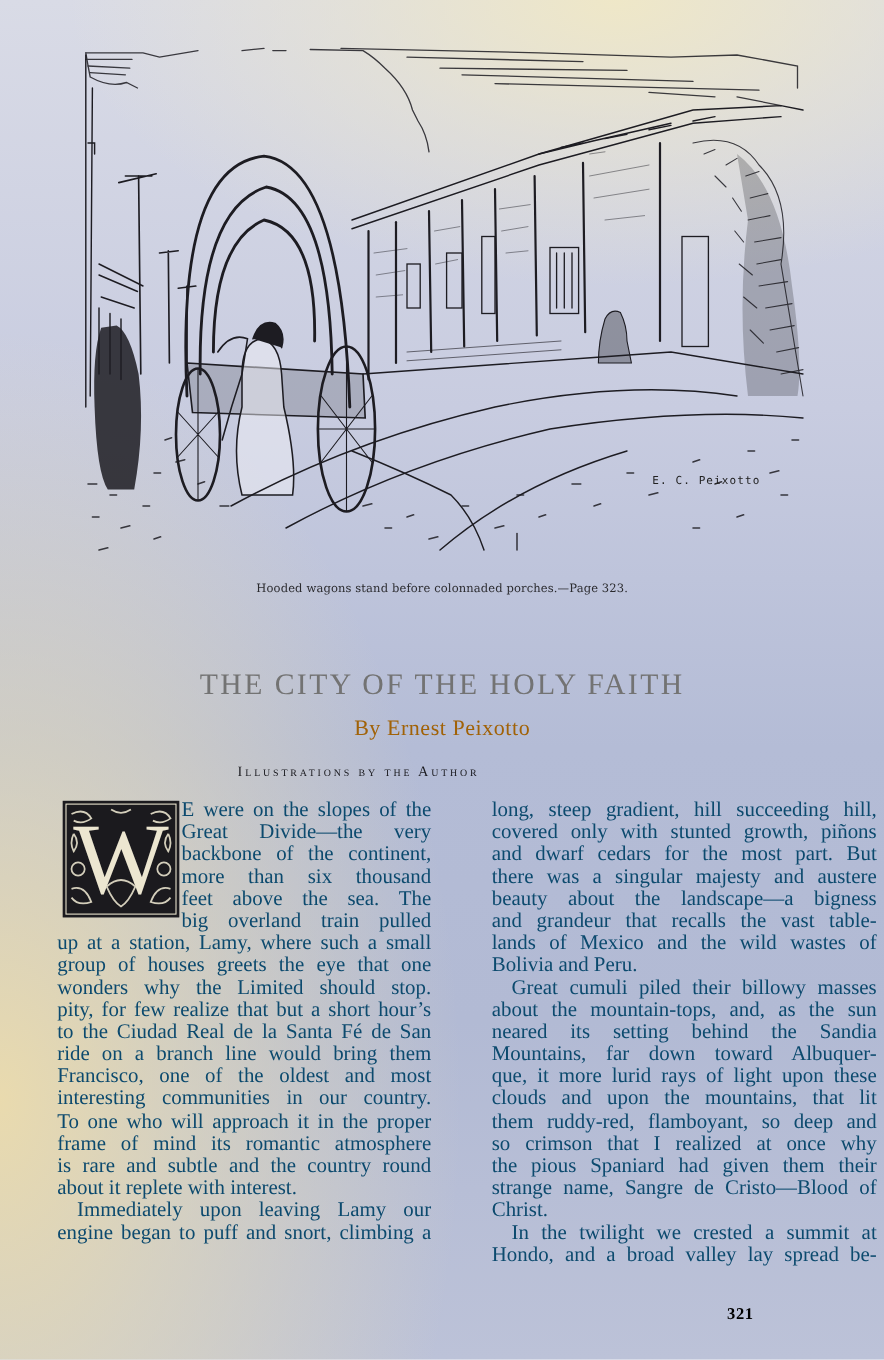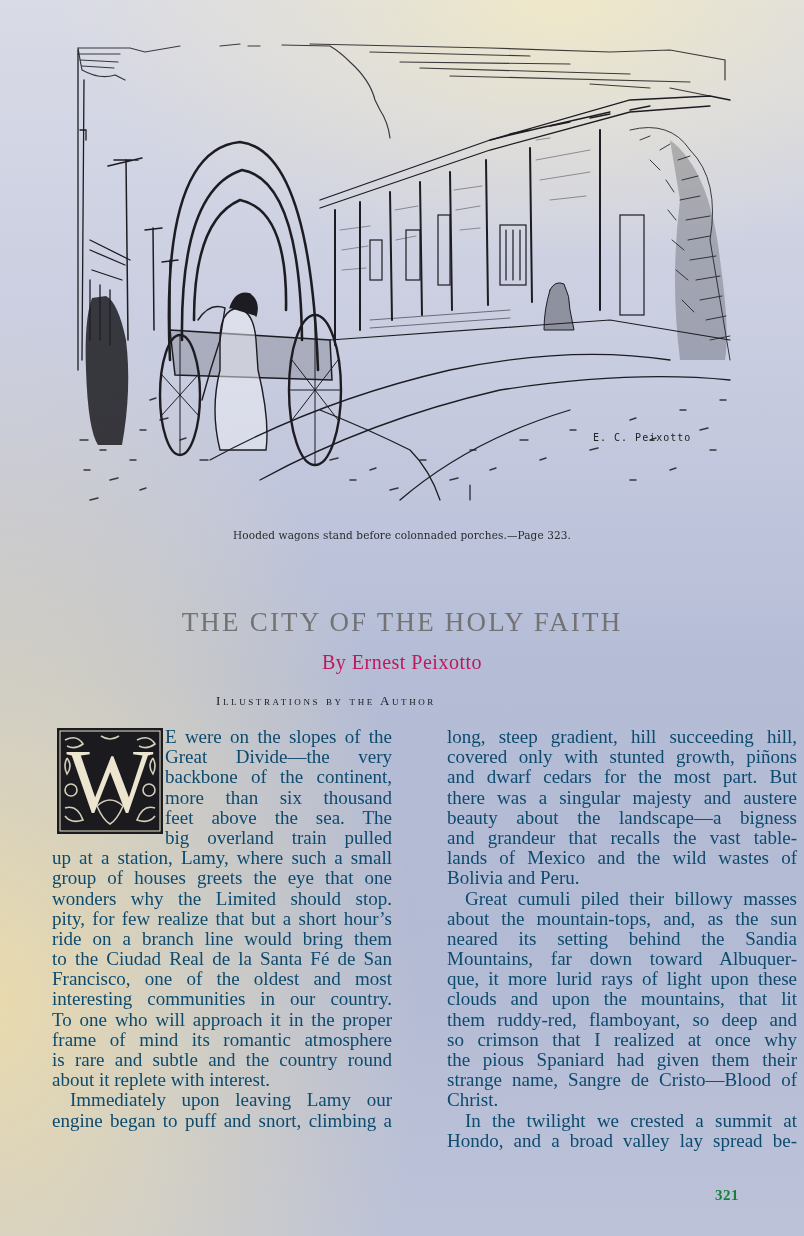--- a/index.html
+++ b/index.html
@@ -32,21 +32,21 @@
   }
 
   .title {
     position: absolute; left: 0; width: 804px; top: 607px; text-align: center;
     font-family: "Liberation Serif", serif; font-size: 27px; letter-spacing: 2.2px;
     color: #737373; font-weight: normal;
   }
   .byline {
     position: absolute; left: 0; width: 804px; top: 651px; text-align: center;
     font-family: "Liberation Serif", serif; font-size: 20px; letter-spacing: 0.5px;
-    color: #be185d;
+    color: #a16207;
   }
   .illus-credit {
     position: absolute; left: 0; width: 652px; top: 693px; text-align: center;
     font-family: "Liberation Serif", serif; font-size: 13px; letter-spacing: 2.6px;
     font-variant: small-caps; color: #1a1a1f;
   }
 
   
   .col {
     position: absolute; top: 727px; width: 340px;
@@ -60,22 +60,22 @@
   .col .line.indent { padding-left: 18px; }
   .col .line.dc { padding-left: 113px; }
 
   .dropcap {
     position: absolute; left: 57px; top: 728px; width: 106px; height: 106px;
     background: #1b1a1e; overflow: hidden;
   }
   .dropcap svg { width: 100%; height: 100%; display: block; }
 
   .page-number {
-    position: absolute; left: 715px; top: 1187px;
-    font-family: "Liberation Serif", serif; font-size: 15px; font-weight: bold; color: #15803d;
+    position: absolute; left: 661px; top: 1187px;
+    font-family: "Liberation Serif", serif; font-size: 15px; font-weight: bold; color: #000000;
     letter-spacing: 0.5px;
   }
 </style>
 </head>
 <body>
 
 <div class="page">
 
   <div class="illustration">
     <svg viewBox="0 0 670 465" xmlns="http://www.w3.org/2000/svg" fill="none" stroke="#1d1c22" stroke-linecap="round">
@@ -227,22 +227,22 @@
     <span class="line dc">E were on the slopes of the</span>
     <span class="line dc">Great Divide—the very</span>
     <span class="line dc">backbone of the continent,</span>
     <span class="line dc">more than six thousand</span>
     <span class="line dc">feet above the sea.  The</span>
     <span class="line dc">big overland train pulled</span>
     <span class="line">up at a station, Lamy, where such a small</span>
     <span class="line">group of houses greets the eye that one</span>
     <span class="line">wonders why the Limited should stop.</span>
     <span class="line">pity, for few realize that but a short hour’s</span>
+    <span class="line">to the Ciudad Real de la Santa Fé de San</span>
     <span class="line">ride on a branch line would bring them</span>
-    <span class="line">to the Ciudad Real de la Santa Fé de San</span>
     <span class="line">Francisco, one of the oldest and most</span>
     <span class="line">interesting communities in our country.</span>
     <span class="line">To one who will approach it in the proper</span>
     <span class="line">frame of mind its romantic atmosphere</span>
     <span class="line">is rare and subtle and the country round</span>
     <span class="line last">about it replete with interest.</span>
     <span class="line indent">Immediately upon leaving Lamy our</span>
     <span class="line">engine began to puff and snort, climbing a</span>
   </div>
 

